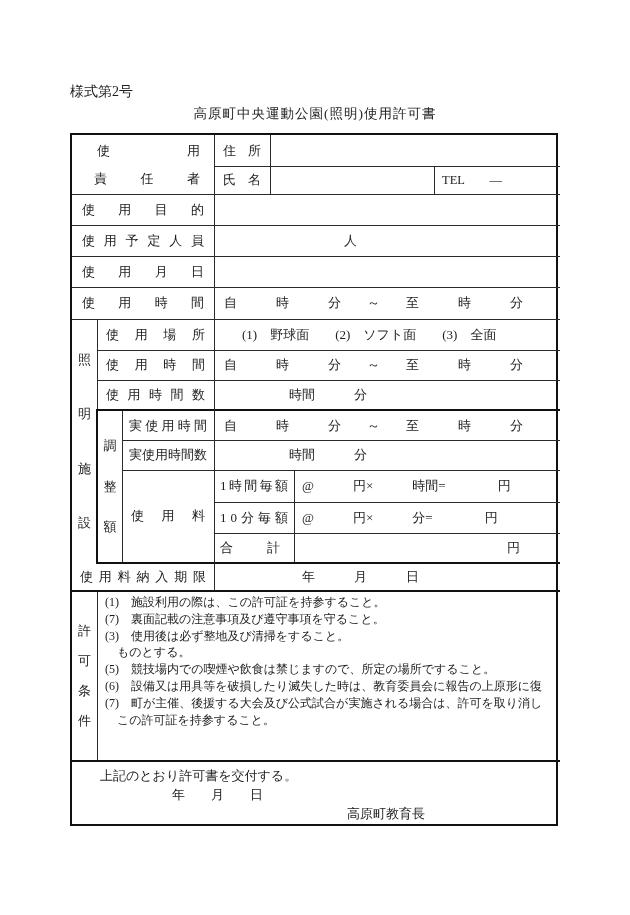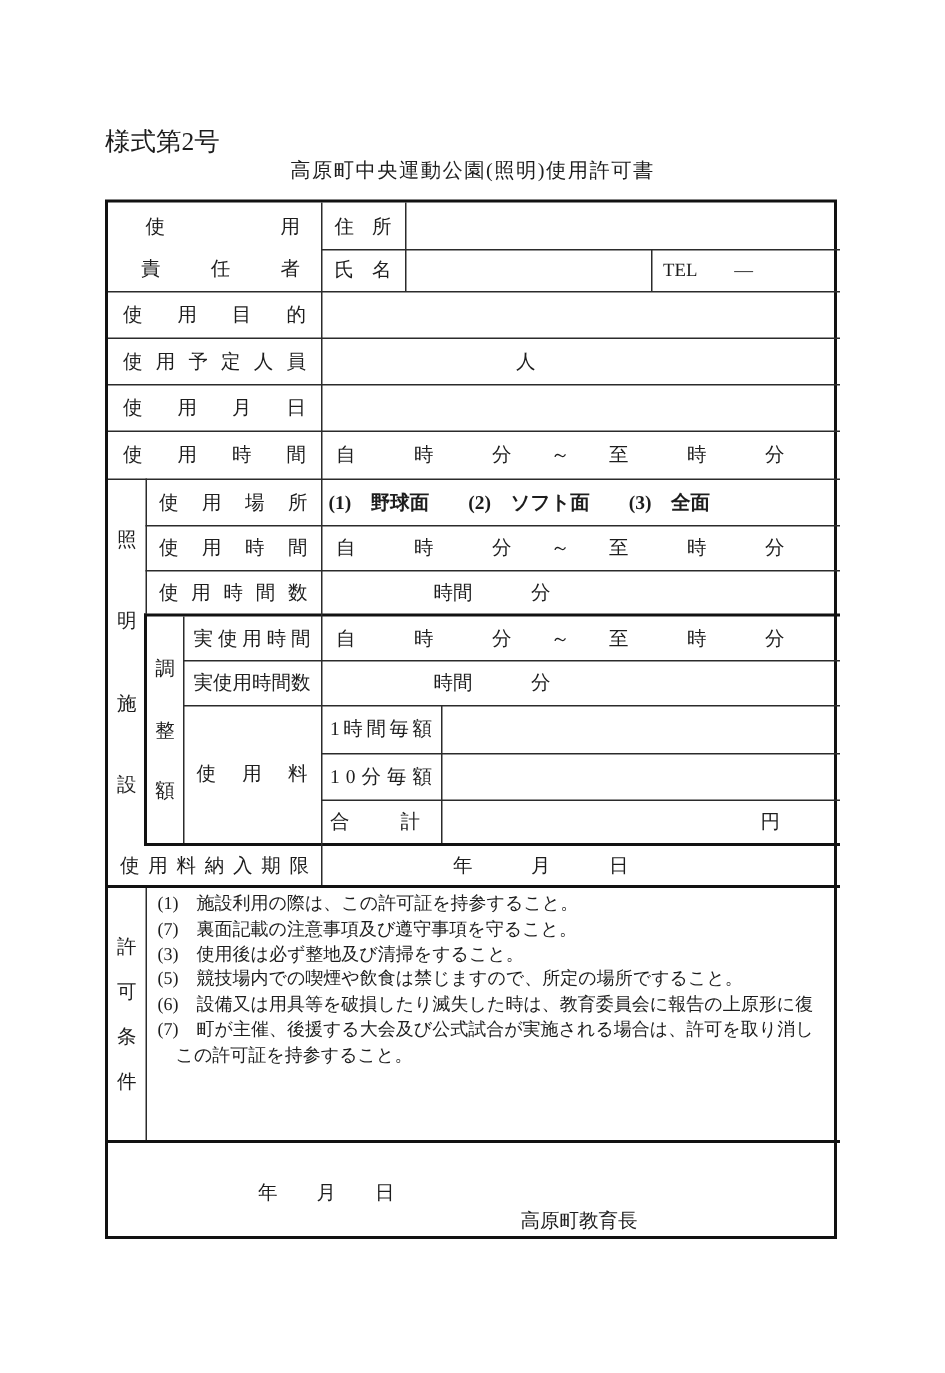--- a/index.html
+++ b/index.html
@@ -1,21 +1,21 @@
 <!DOCTYPE html>
 <html><head>
 <meta charset="utf-8">
 <style>
   html,body{margin:0;padding:0;background:#ffffff;}
   .sheet{
     position:relative;width:630px;height:915px;background:#ffffff;
     font-family:"Liberation Serif","DejaVu Serif",serif;
     color:#1d1d1d;overflow:hidden;
   }
-  .form-no{position:absolute;left:70px;top:83px;font-size:17px;}
+  .form-no{position:absolute;left:70px;top:83px;font-size:14px;}
   .title{position:absolute;left:0;top:105px;width:630px;text-align:center;font-size:13.5px;letter-spacing:1px;}
   .table{position:absolute;left:70px;top:133px;width:488px;height:693px;border:2px solid #111;box-sizing:border-box;}
   .hl,.vl{position:absolute;background:#2b2b2b;}
   .hl{height:1px;}
   .vl{width:1px;}
   .hl.thick{height:2px;background:#111;}
   .vl.thick{width:2px;background:#111;}
   .cell{position:absolute;font-size:13px;box-sizing:border-box;display:flex;align-items:center;overflow:hidden;white-space:pre;}
   .just{display:flex;justify-content:space-between;align-items:center;}
   .just span{display:block;}
@@ -84,21 +84,21 @@
     <div class="cell" style="left:142px;top:152px;width:346px;height:32px;padding-left:10px;">自　　　時　　　分　　～　　至　　　時　　　分</div>
 
     <div class="cell vjust" style="left:0;top:184px;width:25px;height:245px;padding:32px 0;">
         <span>照</span>
         <span>明</span>
         <span>施</span>
         <span>設</span>
       </div>
 
     <div class="cell just" style="left:25px;top:184px;width:117px;height:31px;padding:0 9px;"><span>使</span><span>用</span><span>場</span><span>所</span></div>
-    <div class="cell" style="left:142px;top:184px;width:346px;height:31px;padding-left:5px;font-weight:bold;">(1)　野球面　　(2)　ソフト面　　(3)　全面</div>
+    <div class="cell" style="left:142px;top:184px;width:346px;height:31px;padding-left:28px;">(1)　野球面　　(2)　ソフト面　　(3)　全面</div>
 
     <div class="cell just" style="left:25px;top:215px;width:117px;height:30px;padding:0 9px;"><span>使</span><span>用</span><span>時</span><span>間</span></div>
     <div class="cell" style="left:142px;top:215px;width:346px;height:30px;padding-left:10px;">自　　　時　　　分　　～　　至　　　時　　　分</div>
 
     <div class="cell just" style="left:25px;top:245px;width:117px;height:29px;padding:0 9px;"><span>使</span><span>用</span><span>時</span><span>間</span><span>数</span></div>
     <div class="cell" style="left:142px;top:245px;width:346px;height:29px;padding-left:10px;">　　　　　時間　　　分</div>
 
     <div class="cell vjust" style="left:26px;top:276px;width:24px;height:151px;padding:26px 0;">
         <span>調</span>
         <span>整</span>
@@ -107,44 +107,48 @@
 
     <div class="cell just" style="left:50px;top:276px;width:92px;height:29px;padding:0 7px;"><span>実</span><span>使</span><span>用</span><span>時</span><span>間</span></div>
     <div class="cell" style="left:142px;top:276px;width:346px;height:29px;padding-left:10px;">自　　　時　　　分　　～　　至　　　時　　　分</div>
 
     <div class="cell just" style="left:50px;top:305px;width:92px;height:30px;padding:0 7px;"><span>実</span><span>使</span><span>用</span><span>時</span><span>間</span><span>数</span></div>
     <div class="cell" style="left:142px;top:305px;width:346px;height:30px;padding-left:10px;">　　　　　時間　　　分</div>
 
     <div class="cell just" style="left:50px;top:335px;width:92px;height:92px;padding:0 9px;"><span>使</span><span>用</span><span>料</span></div>
 
     <div class="cell just" style="left:142px;top:335px;width:80px;height:32px;padding:0 6px;"><span>1</span><span>時</span><span>間</span><span>毎</span><span>額</span></div>
+    <div class="cell" style="left:222px;top:335px;width:266px;height:32px;padding-left:8px;">@　　　円×　　　時間=　　　　円</div>
 
     <div class="cell just" style="left:142px;top:367px;width:80px;height:31px;padding:0 6px;"><span>1</span><span>0</span><span>分</span><span>毎</span><span>額</span></div>
+    <div class="cell" style="left:222px;top:367px;width:266px;height:31px;padding-left:8px;">@　　　円×　　　分=　　　　円</div>
 
     <div class="cell just" style="left:142px;top:398px;width:80px;height:29px;padding:0 14px 0 6px;"><span>合</span><span>計</span></div>
     <div class="cell right" style="left:222px;top:398px;width:266px;height:29px;padding-right:40px;">円</div>
 
     <div class="cell just" style="left:0;top:429px;width:142px;height:26px;padding:0 8px;"><span>使</span><span>用</span><span>料</span><span>納</span><span>入</span><span>期</span><span>限</span></div>
     <div class="cell" style="left:142px;top:429px;width:346px;height:26px;padding-left:10px;">　　　　　　年　　　月　　　日</div>
 
     <div class="cell vjust" style="left:0;top:457px;width:25px;height:168px;padding:30px 0;">
         <span>許</span>
         <span>可</span>
         <span>条</span>
         <span>件</span>
       </div>
     <div style="position:absolute;left:33px;top:459px;width:453px;height:164px;overflow:hidden;">
       <div class="cond-line">(1)　施設利用の際は、この許可証を持参すること。</div>
       <div class="cond-line">(7)　裏面記載の注意事項及び遵守事項を守ること。</div>
       <div class="cond-line">(3)　使用後は必ず整地及び清掃をすること。</div>
+      <div class="cond-line">　ものとする。</div>
       <div class="cond-line">(5)　競技場内での喫煙や飲食は禁じますので、所定の場所ですること。</div>
       <div class="cond-line">(6)　設備又は用具等を破損したり滅失した時は、教育委員会に報告の上原形に復</div>
       <div class="cond-line">(7)　町が主催、後援する大会及び公式試合が実施される場合は、許可を取り消し</div>
       <div class="cond-line">　この許可証を持参すること。</div>
     </div>
 
     <div style="position:absolute;left:0;top:627px;width:488px;height:62px;">
+      <div class="issue-text" style="left:28px;top:5px;">上記のとおり許可書を交付する。</div>
       <div class="issue-text" style="left:100px;top:24px;">年　　月　　日</div>
       <div class="issue-text" style="left:275px;top:43px;">高原町教育長</div>
     </div>
 
   </div>
 </div>
 
 </body></html>

